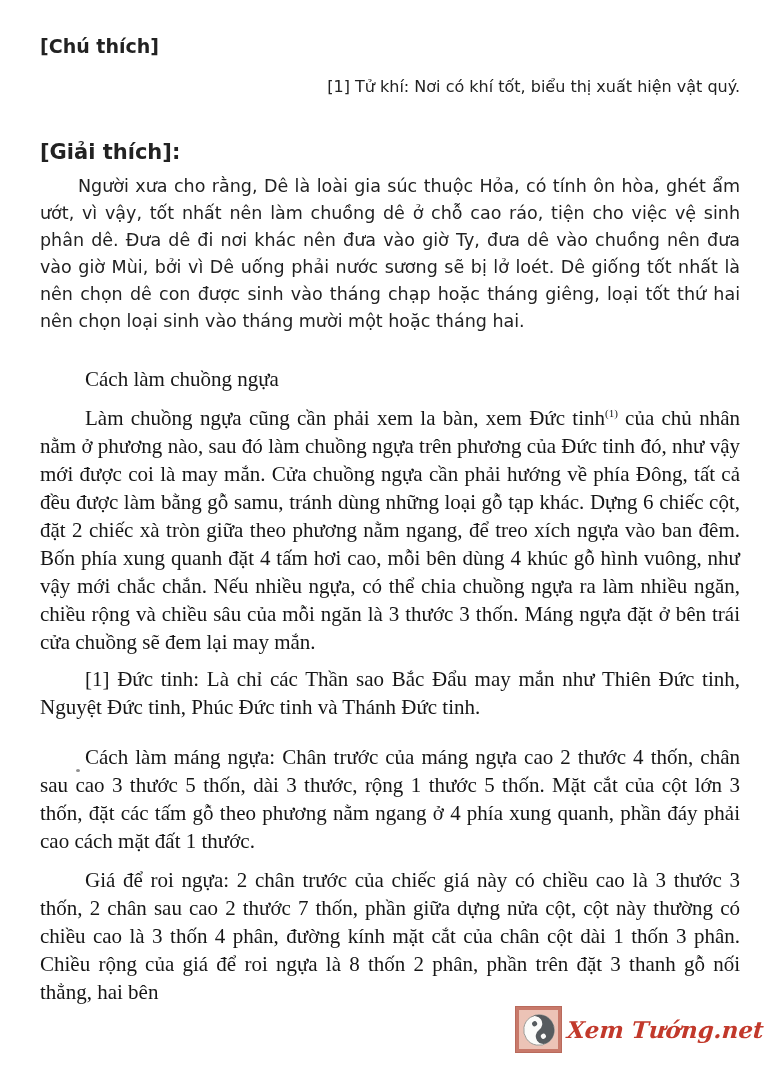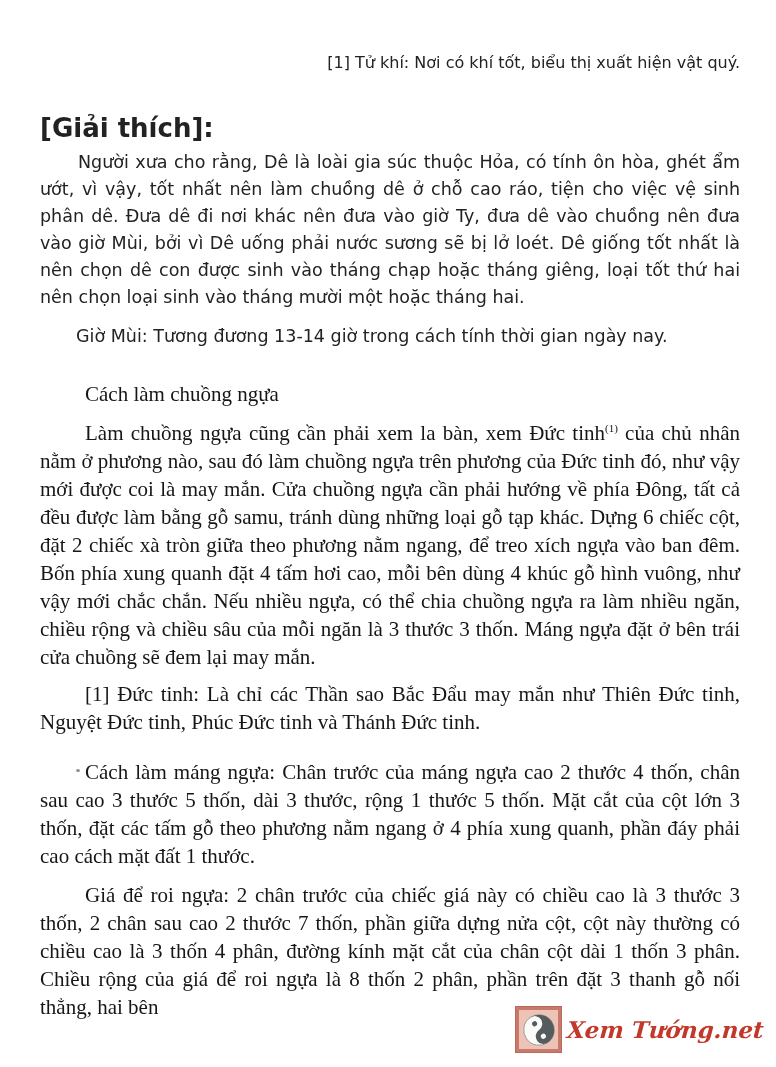--- a/index.html
+++ b/index.html
@@ -10,21 +10,21 @@
     background: #ffffff;
     overflow: hidden;
     color: #1a1a1a;
   }
   .content { padding: 34px 36px 0 40px; }
 
   
   .hand { font-family: "DejaVu Sans", sans-serif; color: #222222; }
   .hand-heading { margin: 0; font-size: 19px; line-height: 24px; font-weight: bold; }
   .hand-item { margin: 17px 0 0 0; padding-left: 30px; font-size: 16px; line-height: 23px; text-align: right; }
-  .hand-sect-heading { margin: 42px 0 0 0; font-size: 26px; line-height: 24px; font-weight: 600; }
+  .hand-sect-heading { margin: 42px 0 0 0; font-size: 21px; line-height: 24px; font-weight: 600; }
   .hand-body { margin: 9px 0 0 0; font-size: 17.5px; line-height: 27px; text-align: justify; text-indent: 38px; }
   .hand-note { margin: 7px 0 0 0; padding-left: 36px; font-size: 17.5px; line-height: 27px; }
 
   
   .print { font-family: Liberation Serif, serif; color: #161616; }
   .serif-title { margin: 30px 0 0 0; padding-left: 45px; font-size: 21px; line-height: 28px; }
   .serif-para { margin: 11px 0 0 0; font-size: 21px; line-height: 28px; text-align: justify; text-indent: 45px; }
   .serif-head { margin: 38px 0 0 0; font-size: 21px; line-height: 28px; font-weight: bold; }
   .serif-para sup { font-size: 11px; line-height: 0; vertical-align: super; }
   .mt-sm { margin-top: 9px; }
@@ -62,25 +62,25 @@
     transform: skewX(-4deg);
     white-space: nowrap;
   }
 </style>
 </head>
 <body>
 
 <div class="page">
   <div class="content">
 
+    <p class="hand hand-heading">[Chú thích]</p>
     <p class="hand hand-item">[1] Tử khí: Nơi có khí tốt, biểu thị xuất hiện vật quý.</p>
 
     <p class="hand hand-sect-heading">[Giải thích]:</p>
     <p class="hand hand-body">Người xưa cho rằng, Dê là loài gia súc thuộc Hỏa, có tính ôn hòa, ghét ẩm ướt, vì vậy, tốt nhất nên làm chuồng dê ở chỗ cao ráo, tiện cho việc vệ sinh phân dê. Đưa dê đi nơi khác nên đưa vào giờ Ty, đưa dê vào chuồng nên đưa vào giờ Mùi, bởi vì Dê uống phải nước sương sẽ bị lở loét. Dê giống tốt nhất là nên chọn dê con được sinh vào tháng chạp hoặc tháng giêng, loại tốt thứ hai nên chọn loại sinh vào tháng mười một hoặc tháng hai.</p>
-    <p class="hand hand-note" style="margin-top:12px;">Giờ Mùi: Tương đương 13-14 giờ trong cách tính thời gian ngày nay.</p>
 
     <p class="print serif-title">Cách làm chuồng ngựa</p>
     <p class="print serif-para"><span>Làm chuồng ngựa cũng cần phải xem la bàn, xem Đức tinh</span><sup>(1)</sup><span> của chủ nhân nằm ở phương nào, sau đó làm chuồng ngựa trên phương của Đức tinh đó, như vậy mới được coi là may mắn. Cửa chuồng ngựa cần phải hướng về phía Đông, tất cả đều được làm bằng gỗ samu, tránh dùng những loại gỗ tạp khác. Dựng 6 chiếc cột, đặt 2 chiếc xà tròn giữa theo phương nằm ngang, để treo xích ngựa vào ban đêm. Bốn phía xung quanh đặt 4 tấm hơi cao, mỗi bên dùng 4 khúc gỗ hình vuông, như vậy mới chắc chắn. Nếu nhiều ngựa, có thể chia chuồng ngựa ra làm nhiều ngăn, chiều rộng và chiều sâu của mỗi ngăn là 3 thước 3 thốn. Máng ngựa đặt ở bên trái cửa chuồng sẽ đem lại may mắn.</span></p>
 
     <p class="print serif-para mt-sm">[1] Đức tinh: Là chỉ các Thần sao Bắc Đẩu may mắn như Thiên Đức tinh, Nguyệt Đức tinh, Phúc Đức tinh và Thánh Đức tinh.</p>
 
     <p class="print serif-para mt-md">Cách làm máng ngựa: Chân trước của máng ngựa cao 2 thước 4 thốn, chân sau cao 3 thước 5 thốn, dài 3 thước, rộng 1 thước 5 thốn. Mặt cắt của cột lớn 3 thốn, đặt các tấm gỗ theo phương nằm ngang ở 4 phía xung quanh, phần đáy phải cao cách mặt đất 1 thước.</p>
 
     <p class="print serif-para">Giá để roi ngựa: 2 chân trước của chiếc giá này có chiều cao là 3 thước 3 thốn, 2 chân sau cao 2 thước 7 thốn, phần giữa dựng nửa cột, cột này thường có chiều cao là 3 thốn 4 phân, đường kính mặt cắt của chân cột dài 1 thốn 3 phân. Chiều rộng của giá để roi ngựa là 8 thốn 2 phân, phần trên đặt 3 thanh gỗ nối thẳng, hai bên</p>
   </div>

